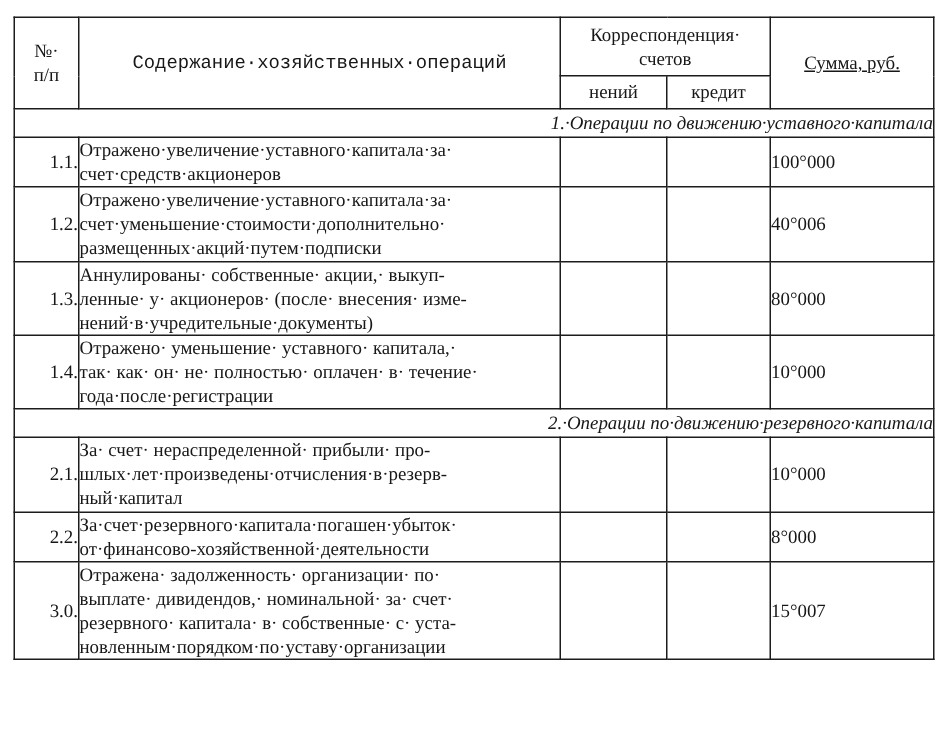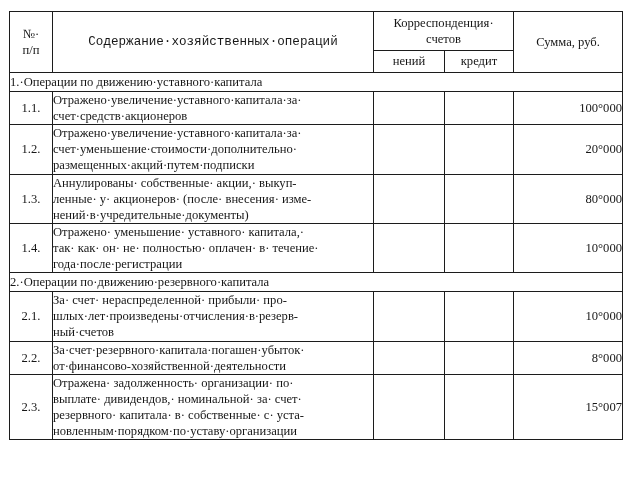--- a/index.html
+++ b/index.html
@@ -53,50 +53,51 @@
   .h-cell {
     text-align: center;
     font-size: 13.2px;
     line-height: 1.22;
     padding: 3px 2px;
   }
   .h-num   { height: 60px; }
   .h-desc  { height: 60px; font-family: Liberation Mono, monospace; }
   .h-corr  { height: 38px; margin-top: 22px; }
   .h-sub   { height: 21px; font-size: 12.6px; }
-  .h-sum   { height: 60px; }
+  .h-sum   { height: 60px; text-decoration: underline; }
 
   
   .section-row td {
-    text-align: left;
+    text-align: right;
     font-size: 12.8px;
     padding: 2px 2px 3px 2px;
     height: 18px;
+    font-style: italic;
   }
 
   
   .c-no {
-    text-align: center;
+    text-align: right;
     padding: 3px 0 0 5px;
     vertical-align: top;
     font-size: 12.8px;
     white-space: nowrap;
   }
   .c-text {
     text-align: justify;
     text-align-last: left;
     padding: 3px 6px 3px 7px;
     vertical-align: top;
     font-size: 12.6px;
     line-height: 1.38;
     hyphens: manual;
   }
   .c-blank { }
   .c-amount {
-    text-align: right;
+    text-align: left;
     vertical-align: middle;
     font-size: 13px;
     white-space: nowrap;
   }
 </style>
 </head>
 <body>
 
 <div class="page">
 
@@ -142,21 +143,21 @@
         </tr>
         <tr>
           <td class="c-no">1.2.</td>
           <td class="c-text">
             <div>Отражено·увеличение·уставного·капитала·за·</div>
             <div>счет·уменьшение·стоимости·дополнительно·</div>
             <div>размещенных·акций·путем·подписки</div>
           </td>
           <td class="c-blank"></td>
           <td class="c-blank"></td>
-          <td class="c-amount">20°000</td>
+          <td class="c-amount">40°006</td>
         </tr>
         <tr>
           <td class="c-no">1.3.</td>
           <td class="c-text">
             <div>Аннулированы· собственные· акции,· выкуп-</div>
             <div>ленные· у· акционеров· (после· внесения· изме-</div>
             <div>нений·в·учредительные·документы)</div>
           </td>
           <td class="c-blank"></td>
           <td class="c-blank"></td>
@@ -174,38 +175,38 @@
           <td class="c-amount">10°000</td>
         </tr>
         <tr class="section-row">
           <td colspan="5">2.·Операции по·движению·резервного·капитала</td>
         </tr>
         <tr>
           <td class="c-no">2.1.</td>
           <td class="c-text">
             <div>За· счет· нераспределенной· прибыли· про-</div>
             <div>шлых·лет·произведены·отчисления·в·резерв-</div>
-            <div>ный·счетов</div>
+            <div>ный·капитал</div>
           </td>
           <td class="c-blank"></td>
           <td class="c-blank"></td>
           <td class="c-amount">10°000</td>
         </tr>
         <tr>
           <td class="c-no">2.2.</td>
           <td class="c-text">
             <div>За·счет·резервного·капитала·погашен·убыток·</div>
             <div>от·финансово-хозяйственной·деятельности</div>
           </td>
           <td class="c-blank"></td>
           <td class="c-blank"></td>
           <td class="c-amount">8°000</td>
         </tr>
         <tr>
-          <td class="c-no">2.3.</td>
+          <td class="c-no">3.0.</td>
           <td class="c-text">
             <div>Отражена· задолженность· организации· по·</div>
             <div>выплате· дивидендов,· номинальной· за· счет·</div>
             <div>резервного· капитала· в· собственные· с· уста-</div>
             <div>новленным·порядком·по·уставу·организации</div>
           </td>
           <td class="c-blank"></td>
           <td class="c-blank"></td>
           <td class="c-amount">15°007</td>
         </tr>

